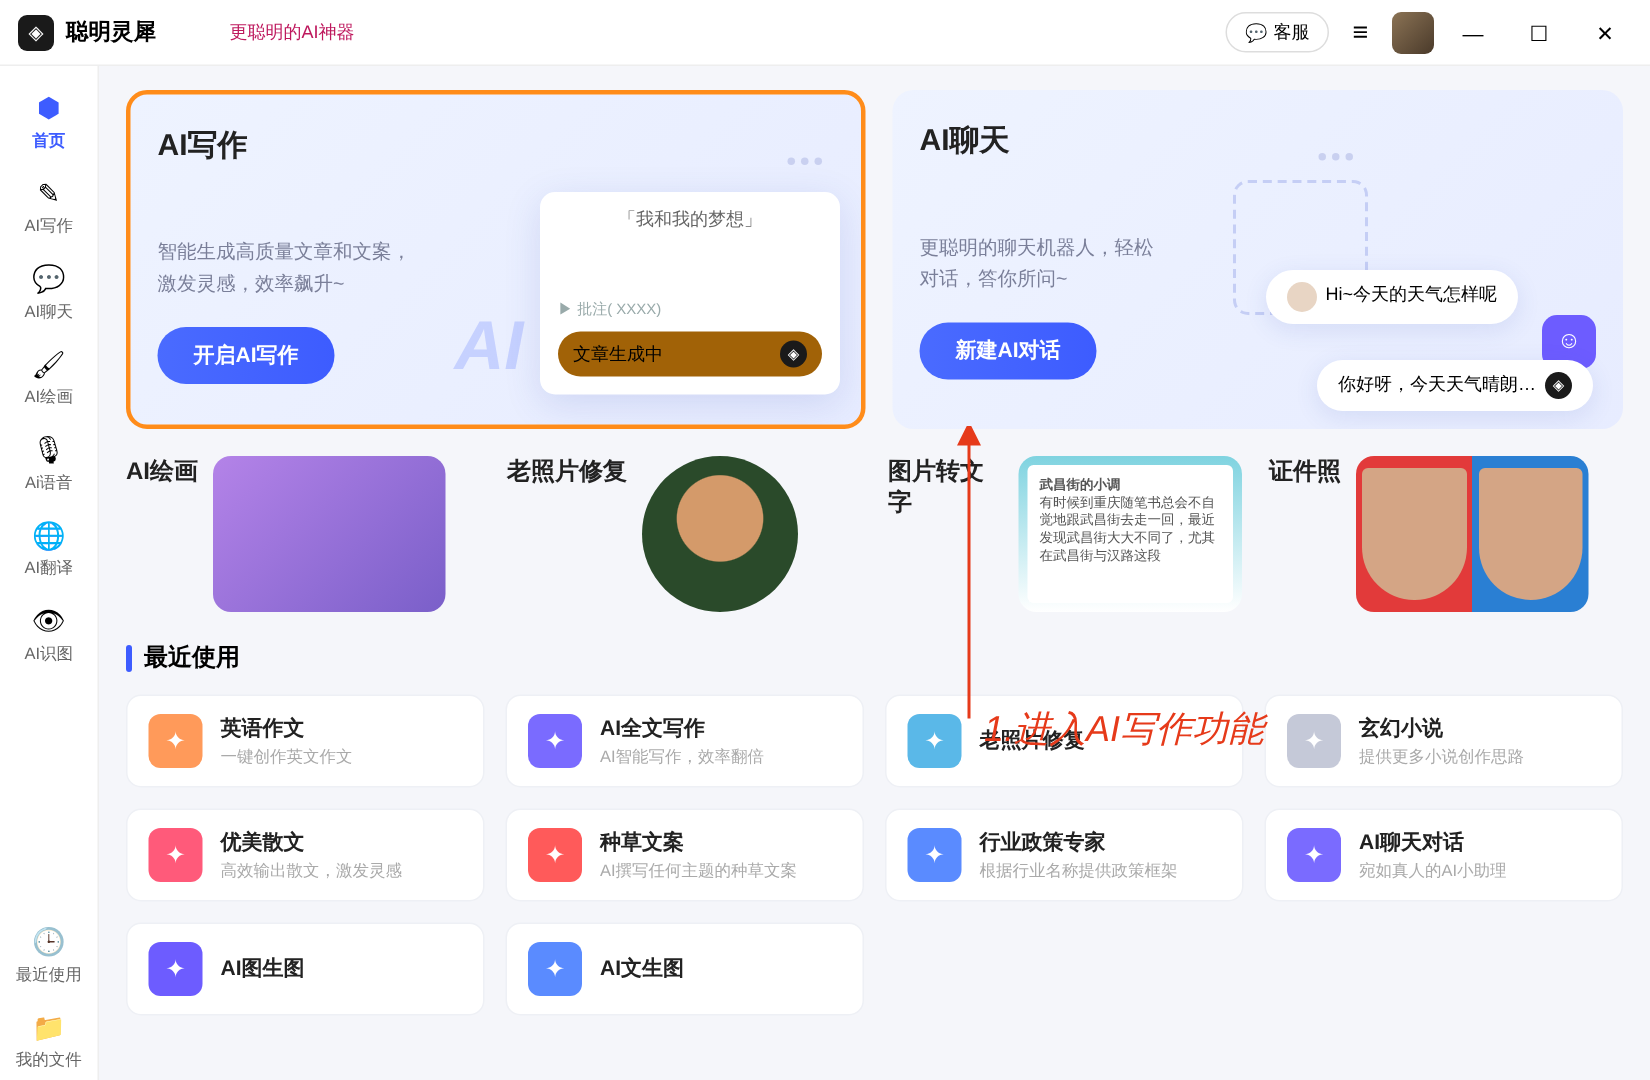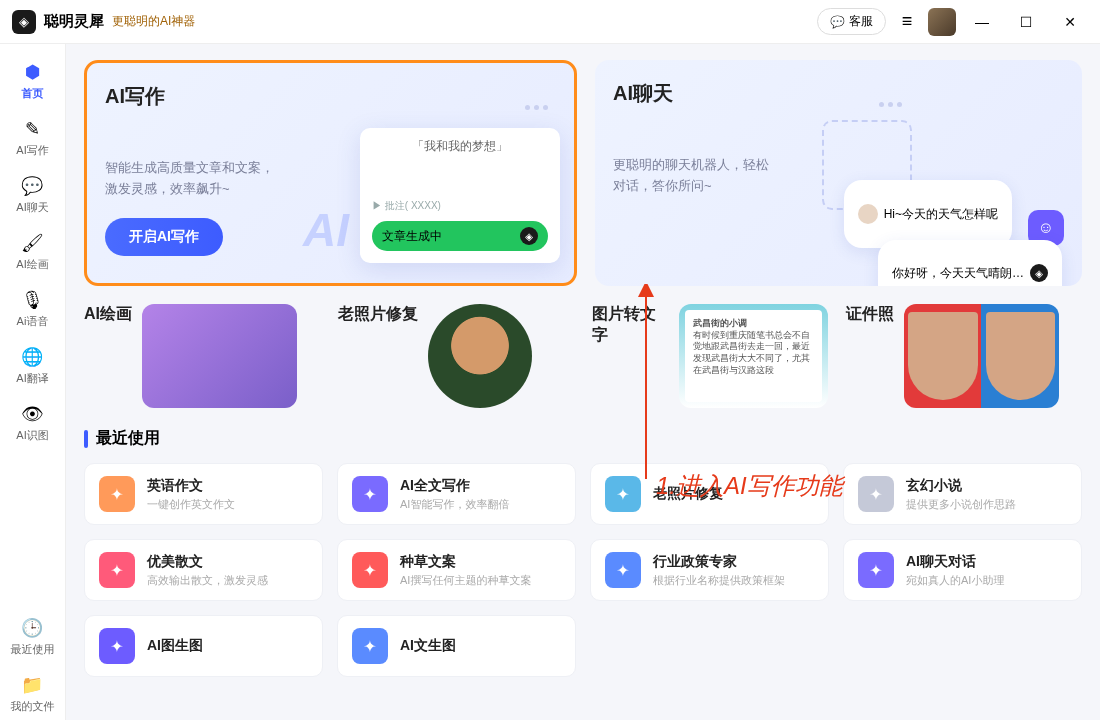--- a/index.html
+++ b/index.html
@@ -1,21 +1,21 @@
 <!DOCTYPE html>
 <html><head>
 <meta charset="utf-8">
 <style>
 * { margin: 0; padding: 0; box-sizing: border-box; font-family: -apple-system, "PingFang SC", "Microsoft YaHei", sans-serif; }
 body { background: #f5f6fa; width: 1100px; height: 720px; overflow: hidden; }
 
 .titlebar { height: 44px; background: #fff; border-bottom: 1px solid #eee; display: flex; align-items: center; padding: 0 12px; gap: 8px; }
 .titlebar .logo-mark { width: 24px; height: 24px; border-radius: 6px; background: #1a1a1a; color: #fff; display: flex; align-items: center; justify-content: center; font-size: 13px; }
 .titlebar .app-name { font-weight: 700; font-size: 15px; }
-.titlebar .tagline { color: #a16207; font-size: 12px; }
+.titlebar .tagline { color: #be185d; font-size: 12px; margin-left: 41px; }
 .titlebar .spacer { flex: 1; }
 .titlebar .pill { border: 1px solid #ddd; border-radius: 16px; padding: 4px 12px; font-size: 12px; display: flex; align-items: center; gap: 4px; cursor: pointer; }
 .titlebar .ham { width: 26px; height: 26px; display: flex; align-items: center; justify-content: center; font-size: 18px; cursor: pointer; }
 .titlebar .avatar { width: 28px; height: 28px; border-radius: 6px; background: linear-gradient(135deg,#8b7355,#4a3a2a); }
 .titlebar .winbtn { width: 36px; height: 28px; display: flex; align-items: center; justify-content: center; font-size: 14px; cursor: pointer; }
 
 .shell { display: flex; height: calc(720px - 44px); }
 .sidebar { width: 66px; background: #fff; border-right: 1px solid #eee; display: flex; flex-direction: column; align-items: center; padding-top: 8px; gap: 2px; }
 .sidebar .item { width: 56px; padding: 8px 0 6px; display: flex; flex-direction: column; align-items: center; gap: 2px; border-radius: 8px; cursor: pointer; }
 .sidebar .item.active { color: #3d5cff; }
@@ -27,26 +27,26 @@
 .main { flex: 1; padding: 16px 18px 0 18px; overflow: hidden; position: relative; }
 .hero-row { display: flex; gap: 18px; margin-bottom: 18px; }
 .hero { flex: 1; background: linear-gradient(135deg,#eef3ff,#e7ecff); border-radius: 14px; padding: 20px 18px 18px; height: 226px; position: relative; overflow: hidden; }
 .hero.highlight { border: 3px solid #ff8c1a; }
 .hero h2 { font-size: 20px; font-weight: 700; margin-bottom: 8px; color: #222; }
 .hero .desc { font-size: 13px; color: #7a7f99; line-height: 1.6; max-width: 200px; margin-top: 48px; }
 .hero .cta { margin-top: 18px; background: linear-gradient(90deg,#4a6bff,#3d5cff); color: #fff; border: none; border-radius: 22px; padding: 10px 24px; font-size: 14px; font-weight: 600; cursor: pointer; }
 .hero .mock { position: absolute; right: 14px; top: 65px; width: 200px; background: #fff; border-radius: 10px; padding: 10px 12px 12px; box-shadow: 0 6px 24px rgba(60,80,180,.15); }
 .hero .mock .mtitle { font-size: 12px; color: #666; text-align: center; margin-bottom: 24px; }
 .hero .mock .note { font-size: 10px; color: #9aa; margin-bottom: 8px; margin-top: 44px; }
-.hero .mock .genrow { background: #22c55e; border-radius: 16px; padding: 6px 10px; font-size: 12px; display: flex; align-items: center; justify-content: space-between; }
+.hero .mock .genrow { background: #a16207; border-radius: 16px; padding: 6px 10px; font-size: 12px; display: flex; align-items: center; justify-content: space-between; }
 .hero .mock .genrow .gi { width: 18px; height: 18px; border-radius: 50%; background: #1a1a1a; color: #fff; display: flex; align-items: center; justify-content: center; font-size: 10px; }
 .hero .mockdots { position:absolute; right:26px; top:42px; display:flex; gap:4px; }
 .hero .mockdots span{ width:5px;height:5px;border-radius:50%;background:#c9d0f0;}
 .hero .bgai { position: absolute; left: 200px; top: 140px; font-size: 46px; font-weight: 800; color: rgba(90,120,255,.25); font-style: italic; margin-left: 16px; }
-.hero .bubble { position: absolute; background: #fff; border-radius: 18px; padding: 24px 14px; font-size: 12px; box-shadow: 0 4px 16px rgba(60,80,180,.12); display:flex; align-items:center; gap:6px;}
+.hero .bubble { position: absolute; background: #fff; border-radius: 18px; padding: 8px 14px; font-size: 12px; box-shadow: 0 4px 16px rgba(60,80,180,.12); display:flex; align-items:flex-start; gap:6px;}
 .hero .bav { width:20px;height:20px;border-radius:50%;background:#e8d5c4;}
 .hero .bi { width:18px;height:18px;border-radius:50%;background:#1a1a1a;color:#fff;display:flex;align-items:center;justify-content:center;font-size:10px;}
 .hero .fab { position:absolute; right:18px; top:150px; width:36px;height:36px;border-radius:10px;background:#6d5cff;color:#fff;display:flex;align-items:center;justify-content:center;font-size:16px;}
 .hero .dashbox{position:absolute; right:170px; top:60px; width:90px;height:90px;border:2px dashed #c5cef5;border-radius:10px;}
 
 .tools-row { display: flex; gap: 18px; margin-bottom: 20px; }
 .tool { flex: 1; display: flex; align-items: flex-start; gap: 10px; cursor: pointer; }
 .tool h3 { font-size: 16px; font-weight: 700; color: #222; }
 .tool .thumb { width: 155px; height: 104px; border-radius: 12px; background: #ddd; }
 .tool .thumb.paint { background: linear-gradient(135deg,#b483e8,#7a5fc9); }
@@ -156,20 +156,21 @@
             <span class="gi">◈</span>
           </div>
         </div>
       </div>
 
       <div class="hero">
         <h2>AI聊天</h2>
         <div class="desc">
           <span>更聪明的聊天机器人，轻松</span><br><span>对话，答你所问~</span>
         </div>
+        <button class="cta">新建AI对话</button>
         <div class="dashbox"></div>
         <div class="mockdots" style="right:180px;top:42px;">
             <span></span>
             <span></span>
             <span></span>
           </div>
         <div class="fab">☺</div>
         <div class="bubble" style="right:70px;top:120px;">
           <span class="bav"></span>
           <span>Hi~今天的天气怎样呢</span>

